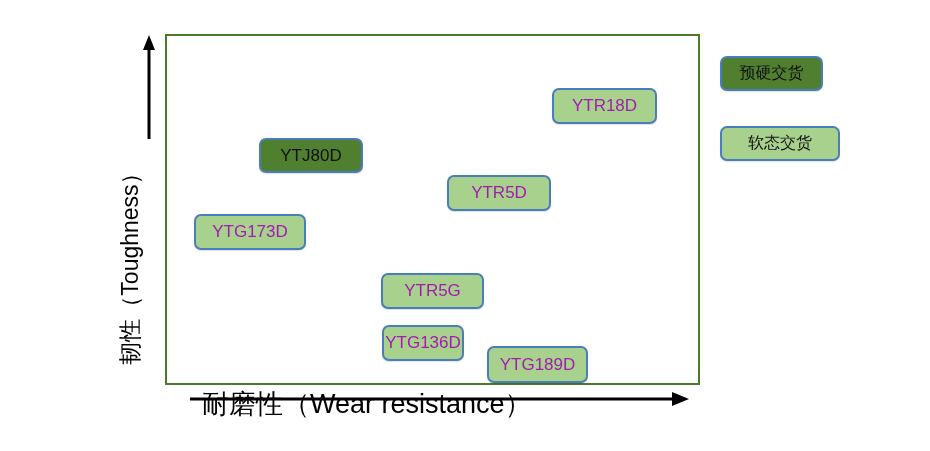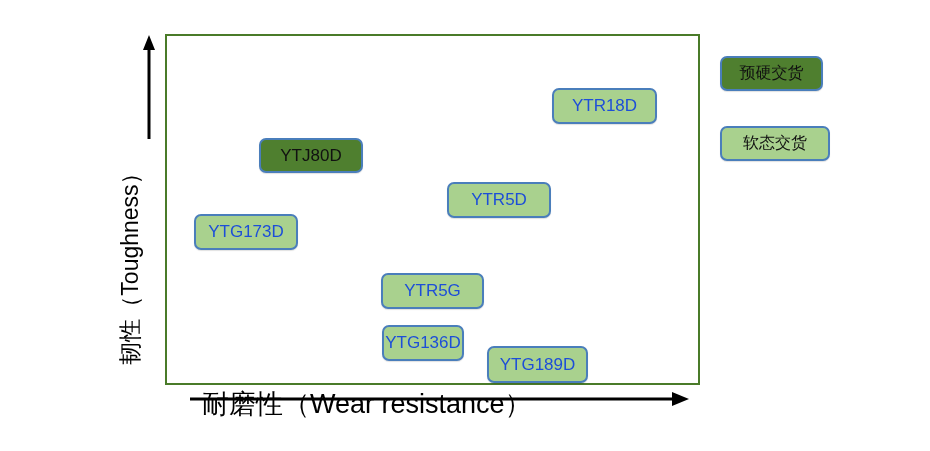--- a/index.html
+++ b/index.html
@@ -81,21 +81,21 @@
     font-family: "Liberation Sans", sans-serif;
     white-space: nowrap;
     box-shadow: 0 1px 1px rgba(0,0,0,0.12);
   }
   .node.dark {
     background: #4f7f2f;
     color: #111111;
   }
   .node.light {
     background: #a9d18e;
-    color: #1d4ed8;
+    color: #a21caf;
   }
   
   .legend-item {
     position: absolute;
     box-sizing: border-box;
     border: 2px solid #4a7ebb;
     border-radius: 7px;
     display: flex;
     align-items: center;
     justify-content: center;
@@ -127,30 +127,30 @@
 
   <div id="y-axis-label-wrap">
     <div id="y-axis-label-inner">韧性（Toughness）</div>
   </div>
 
   <div id="x-axis-label">耐磨性（Wear resistance）</div>
 
 
   <div class="node dark" style="left:219px; top:138px; width:104px; height:35px;margin-left:40px;">YTJ80D</div>
 
-  <div class="node light" style="left:194px; top:214px; width:104px; height:36px;">YTG173D</div>
+  <div class="node light" style="left:194px; top:214px; width:112px; height:36px;">YTG173D</div>
 
 
-  <div class="node light" style="left:447px; top:182px; width:104px; height:36px;">YTR5D</div>
+  <div class="node light" style="left:447px; top:175px; width:104px; height:36px;">YTR5D</div>
 
   <div class="node light" style="left:552px; top:88px;  width:105px; height:36px;">YTR18D</div>
 
   <div class="node light" style="left:381px; top:273px; width:103px; height:36px;">YTR5G</div>
 
   <div class="node light" style="left:382px; top:325px; width:82px; height:36px;">YTG136D</div>
 
   <div class="node light" style="left:487px; top:334px; width:101px; height:37px;margin-top:12px;">YTG189D</div>
 
   <div class="legend-item dark" style="left:720px; top:56px;  width:103px; height:35px;">预硬交货</div>
 
-  <div class="legend-item light" style="left:720px; top:126px; width:110px; height:35px;">软态交货</div>
+  <div class="legend-item light" style="left:720px; top:126px; width:120px; height:35px;">软态交货</div>
 
 </div>
 
 </body></html>

